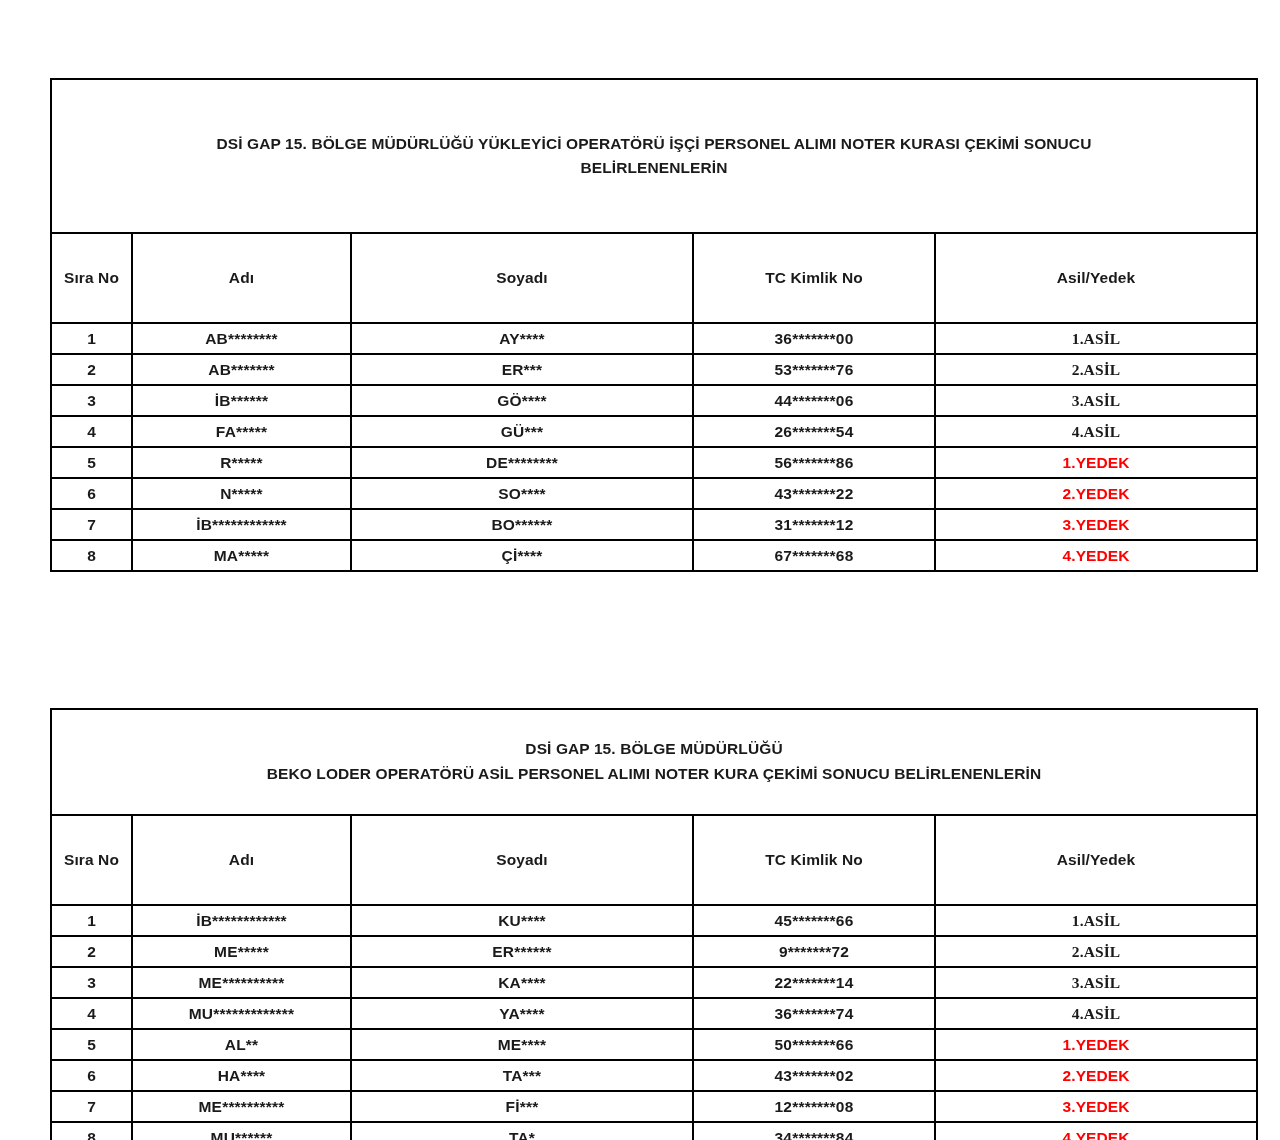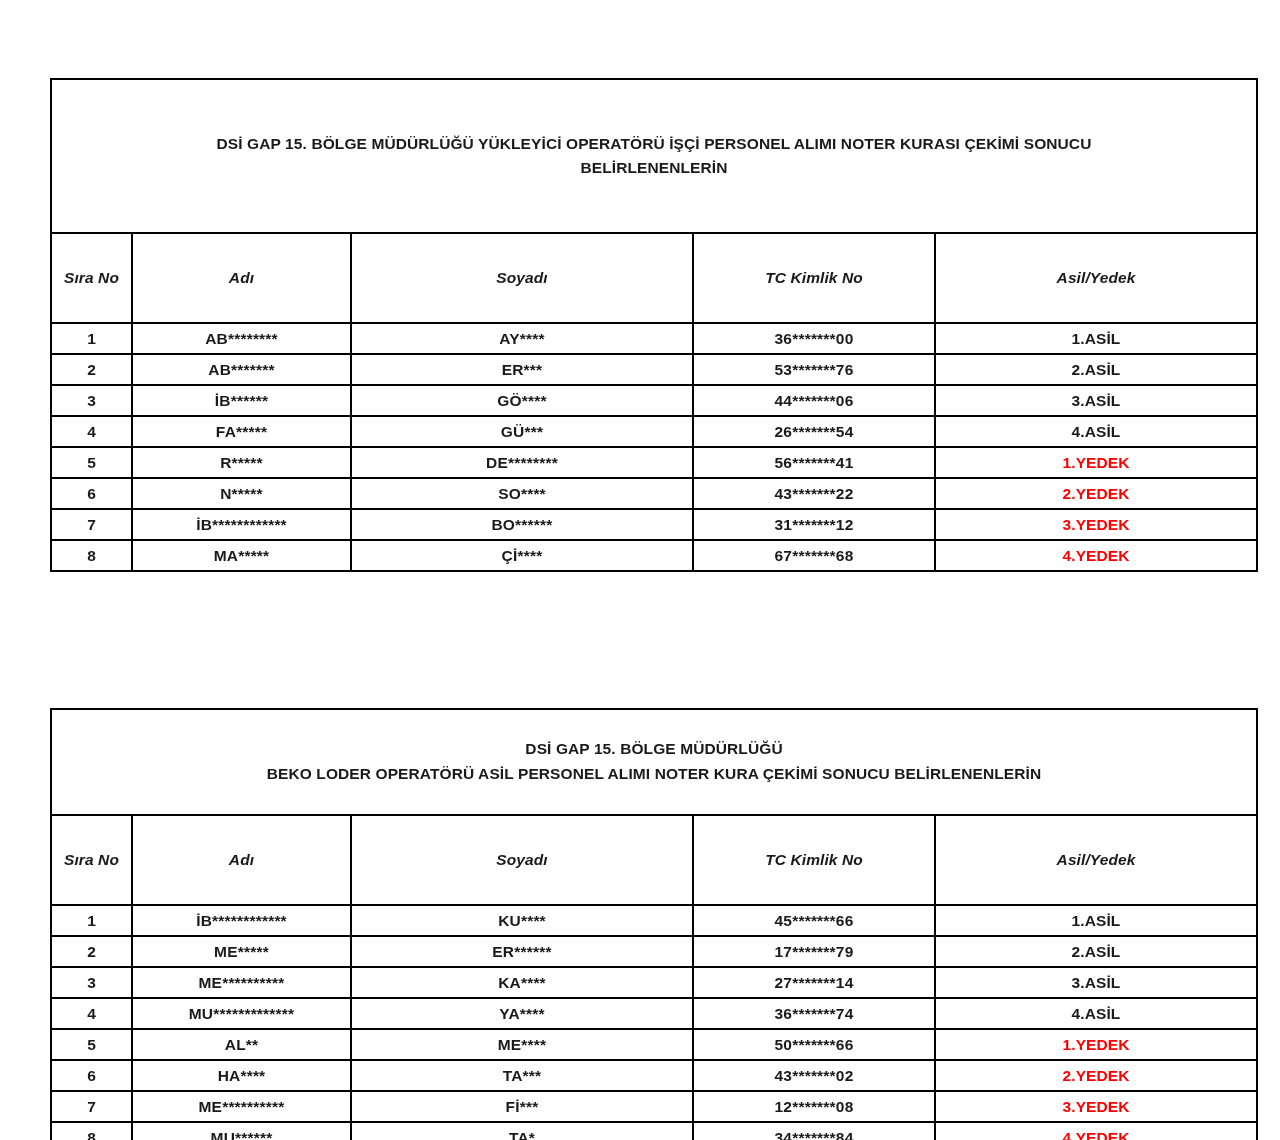--- a/index.html
+++ b/index.html
@@ -66,33 +66,32 @@
     line-height: 1.6;
   }
   .title-line-1 { display: block; }
   .title-line-2 { display: block; text-align: center; }
 
   .head-cell {
     height: 88px;
     font-size: 16.5px;
     font-weight: bold;
     color: #111111;
-    font-style: italic;
   }
 
   .data-cell {
     height: 29px;
     font-weight: bold;
     font-size: 15.5px;
     color: #2b2b2b;
   }
   .data-cell.sira { color: #1a1a1a; }
   .data-cell.mono-stars { letter-spacing: 0.2px; }
 
-  .status-asil  { color: #1a1a1a; }
+  .status-asil  { color: #1a1a1a; font-family: Liberation Serif, serif; }
   .status-yedek { color: #ff0000; margin-left: 16px; }
 </style>
 </head>
 <body>
 
 <div class="page">
 
   <table class="doc-table" id="table-1">
     <colgroup>
       <col class="c-sira">
@@ -140,21 +139,21 @@
           <td class="data-cell sira">4</td>
           <td class="data-cell mono-stars">FA*****</td>
           <td class="data-cell mono-stars">GÜ***</td>
           <td class="data-cell mono-stars">26*******54</td>
           <td class="data-cell status-asil" style="color: rgb(26, 26, 26);">4.ASİL</td>
         </tr>
         <tr>
           <td class="data-cell sira">5</td>
           <td class="data-cell mono-stars">R*****</td>
           <td class="data-cell mono-stars">DE********</td>
-          <td class="data-cell mono-stars">56*******41</td>
+          <td class="data-cell mono-stars">56*******86</td>
           <td class="data-cell status-yedek" style="color: rgb(255, 0, 0);">1.YEDEK</td>
         </tr>
         <tr>
           <td class="data-cell sira">6</td>
           <td class="data-cell mono-stars">N*****</td>
           <td class="data-cell mono-stars">SO****</td>
           <td class="data-cell mono-stars">43*******22</td>
           <td class="data-cell status-yedek" style="color: rgb(255, 0, 0);">2.YEDEK</td>
         </tr>
         <tr>
@@ -200,28 +199,28 @@
           <td class="data-cell sira">1</td>
           <td class="data-cell mono-stars">İB************</td>
           <td class="data-cell mono-stars">KU****</td>
           <td class="data-cell mono-stars">45*******66</td>
           <td class="data-cell status-asil" style="color: rgb(26, 26, 26);">1.ASİL</td>
         </tr>
         <tr>
           <td class="data-cell sira">2</td>
           <td class="data-cell mono-stars">ME*****</td>
           <td class="data-cell mono-stars">ER******</td>
-          <td class="data-cell mono-stars">17*******79</td>
+          <td class="data-cell mono-stars">9*******72</td>
           <td class="data-cell status-asil" style="color: rgb(26, 26, 26);">2.ASİL</td>
         </tr>
         <tr>
           <td class="data-cell sira">3</td>
           <td class="data-cell mono-stars">ME**********</td>
           <td class="data-cell mono-stars">KA****</td>
-          <td class="data-cell mono-stars">27*******14</td>
+          <td class="data-cell mono-stars">22*******14</td>
           <td class="data-cell status-asil" style="color: rgb(26, 26, 26);">3.ASİL</td>
         </tr>
         <tr>
           <td class="data-cell sira">4</td>
           <td class="data-cell mono-stars">MU*************</td>
           <td class="data-cell mono-stars">YA****</td>
           <td class="data-cell mono-stars">36*******74</td>
           <td class="data-cell status-asil" style="color: rgb(26, 26, 26);">4.ASİL</td>
         </tr>
         <tr>

